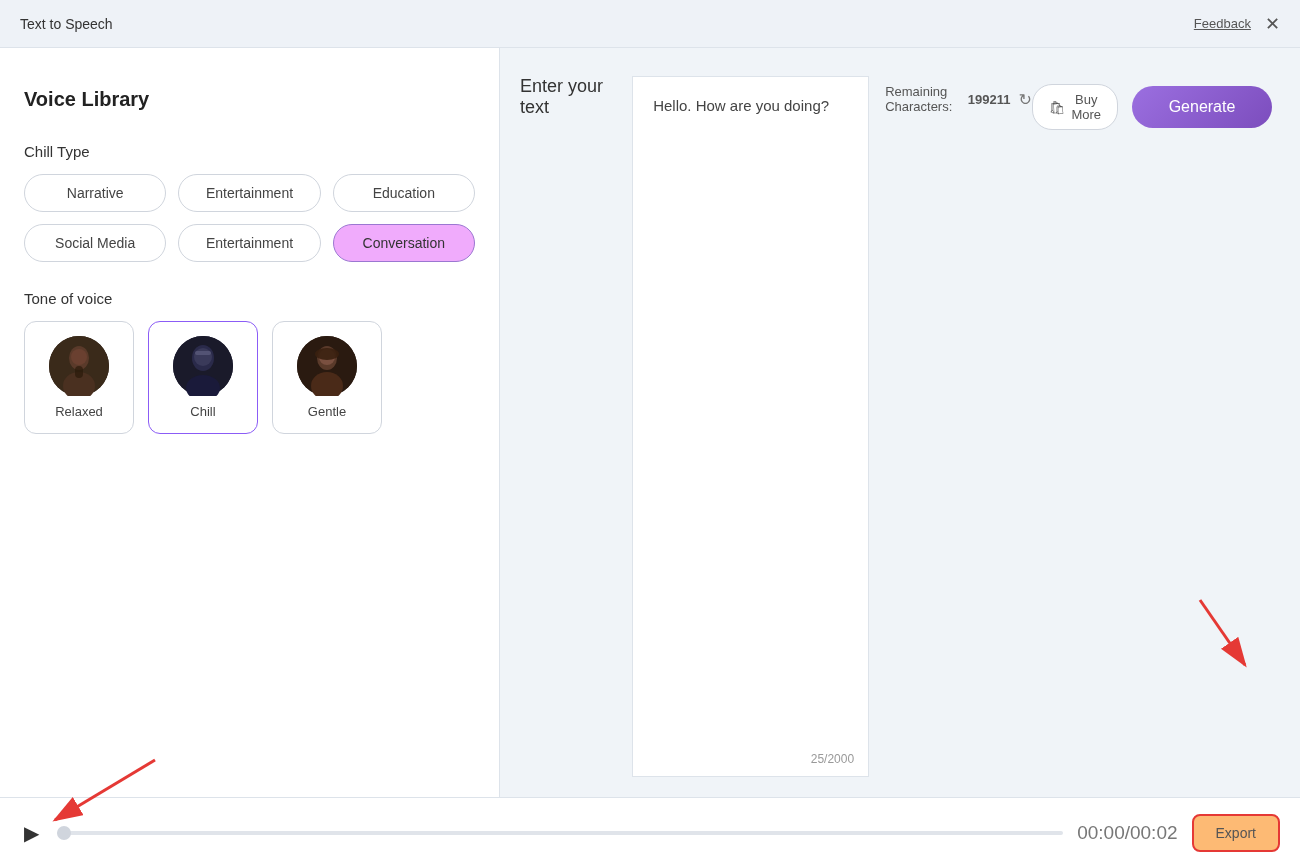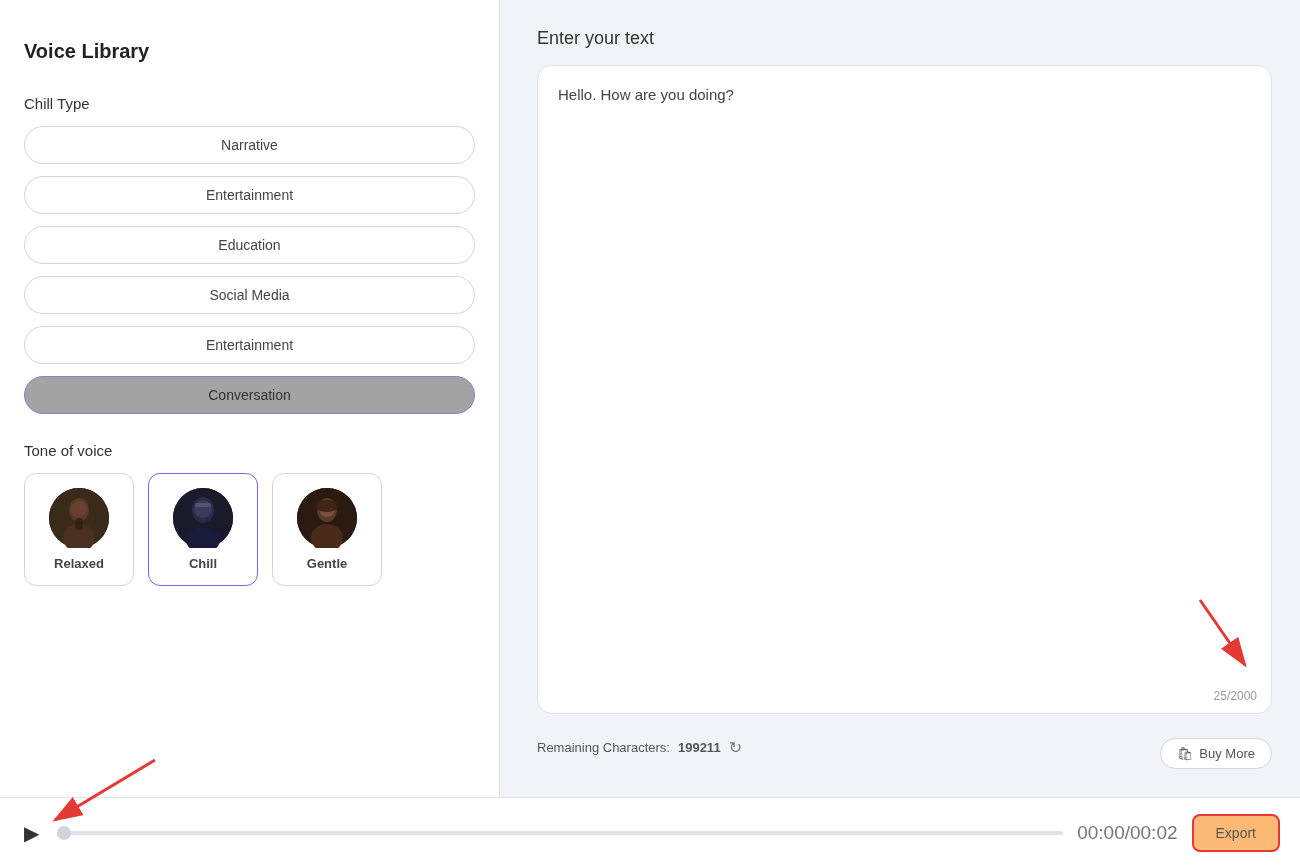--- a/index.html
+++ b/index.html
@@ -72,37 +72,37 @@
     .section-title {
       font-size: 15px;
       font-weight: 500;
       color: #333;
       margin-bottom: 14px;
     }
 
     
     .audio-type-grid {
       display: grid;
-      grid-template-columns: 1fr;
+      grid-template-columns: 1fr 1fr 1fr;
       gap: 12px;
     }
     .audio-type-btn {
       border: 1.5px solid #d0d5dd;
       border-radius: 40px;
       padding: 10px 18px;
       font-size: 14px;
       color: #444;
       background: #fff;
       cursor: pointer;
       text-align: center;
       transition: all 0.15s;
     }
     .audio-type-btn.active {
       border-color: #9b77d1;
-      background: #a3a3a3;
+      background: #f0abfc;
       color: #333;
     }
 
     
     .tone-grid {
       display: flex;
       gap: 14px;
     }
     .tone-card {
       display: flex;
@@ -117,21 +117,20 @@
       transition: all 0.15s;
       width: 110px;
     }
     .tone-card.active {
       border-color: #8b5cf6;
       background: #fff;
     }
     .tone-label {
       font-size: 13px;
       color: #444;
-      font-weight: bold;
     }
 
     
     .avatar-relaxed {
       width: 60px;
       height: 60px;
       border-radius: 50%;
       background: radial-gradient(circle at 40% 40%, #4a3520 0%, #2a1a10 50%, #1a1010 100%);
       position: relative;
     }
@@ -147,34 +146,34 @@
       height: 60px;
       border-radius: 50%;
       background: radial-gradient(circle at 50% 40%, #6a5040 0%, #3a2a20 50%, #1a1010 100%);
       position: relative;
     }
 
     
     .right-panel {
       flex: 1;
       background: #f0f4f8;
-      padding: 28px 28px 20px 37px;
-      display: flex;
-      flex-direction: column;
+      padding: 28px 28px 20px 20px;
+      display: flex;
+      flex-direction: row;
       gap: 16px;
     }
     .right-panel-title {
       font-size: 18px;
       font-weight: 500;
       color: #333;
     }
     .text-area-wrapper {
       background: #fff;
       border: 1px solid #dde3ea;
-      border-radius: 15px;
+      border-radius: 0;
       flex: 1;
       position: relative;
       display: flex;
       flex-direction: column;
     }
     .text-area {
       flex: 1;
       border: none;
       outline: none;
       padding: 20px;
@@ -308,20 +307,27 @@
       height: 867px;
       pointer-events: none;
       z-index: 100;
     }
   </style>
 </head>
 <body>
 
 <div class="page-wrapper">
 
+  <div class="title-bar">
+    <span class="title-bar-left">Text to Speech</span>
+    <div class="title-bar-right">
+      <span class="feedback-link">Feedback</span>
+      <span class="close-btn">✕</span>
+    </div>
+  </div>
 
   <div class="main-content">
 
     <div class="left-panel">
       <div class="panel-title">Voice Library</div>
 
       <div>
         <div class="section-title">Chill Type</div>
         <div class="audio-type-grid">
           <button class="audio-type-btn">Narrative</button>
@@ -392,20 +398,21 @@
         <div class="remaining-chars">
           <span>Remaining Characters:</span>
           <strong>199211</strong>
           <span class="refresh-icon">↻</span>
         </div>
         <div style="display:flex;align-items:center;gap:14px;">
           <button class="buy-more-btn">
             <span>🛍</span>
             <span>Buy More</span>
           </button>
+          <button class="generate-btn">Generate</button>
         </div>
       </div>
     </div>
   </div>
 
   <div class="player-bar">
     <button class="play-btn">▶</button>
     <div class="progress-track">
       <div class="progress-thumb"></div>
     </div>

